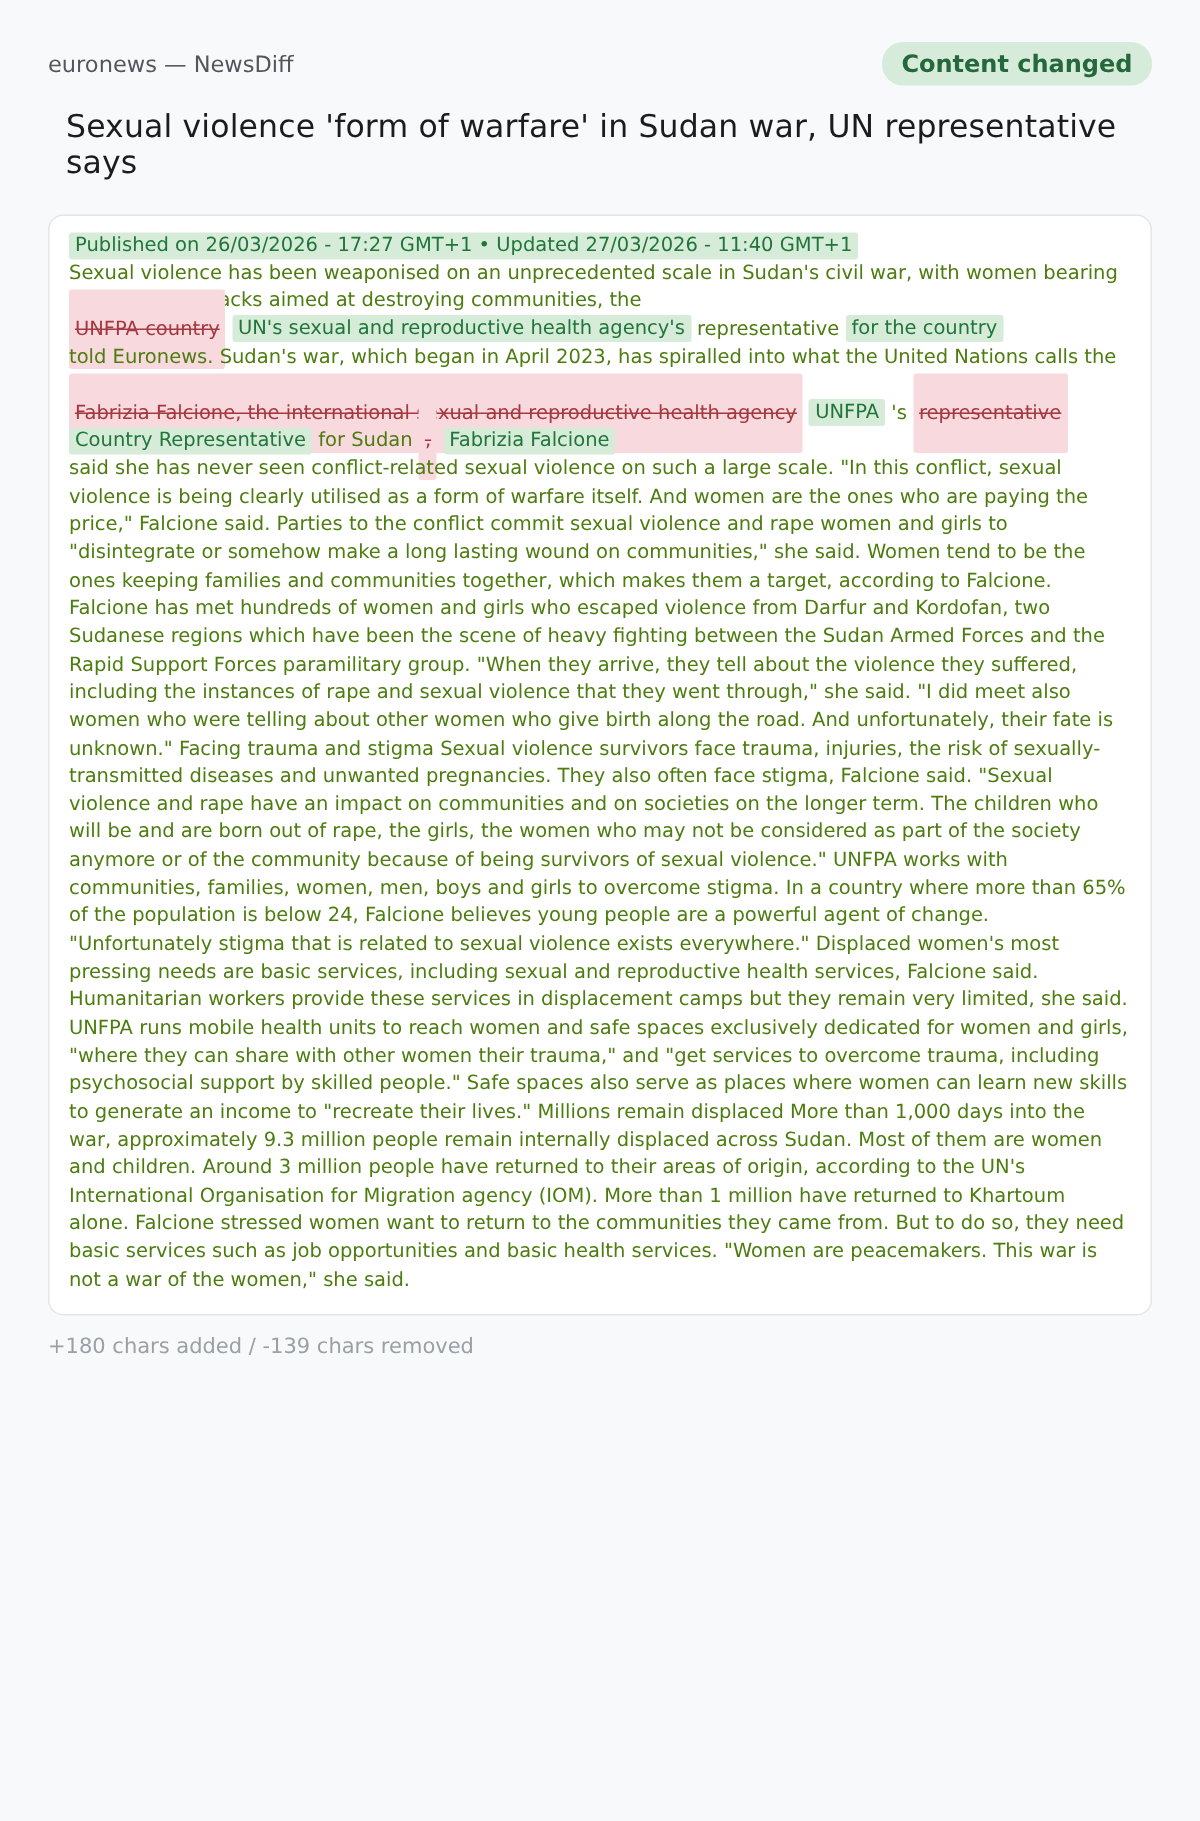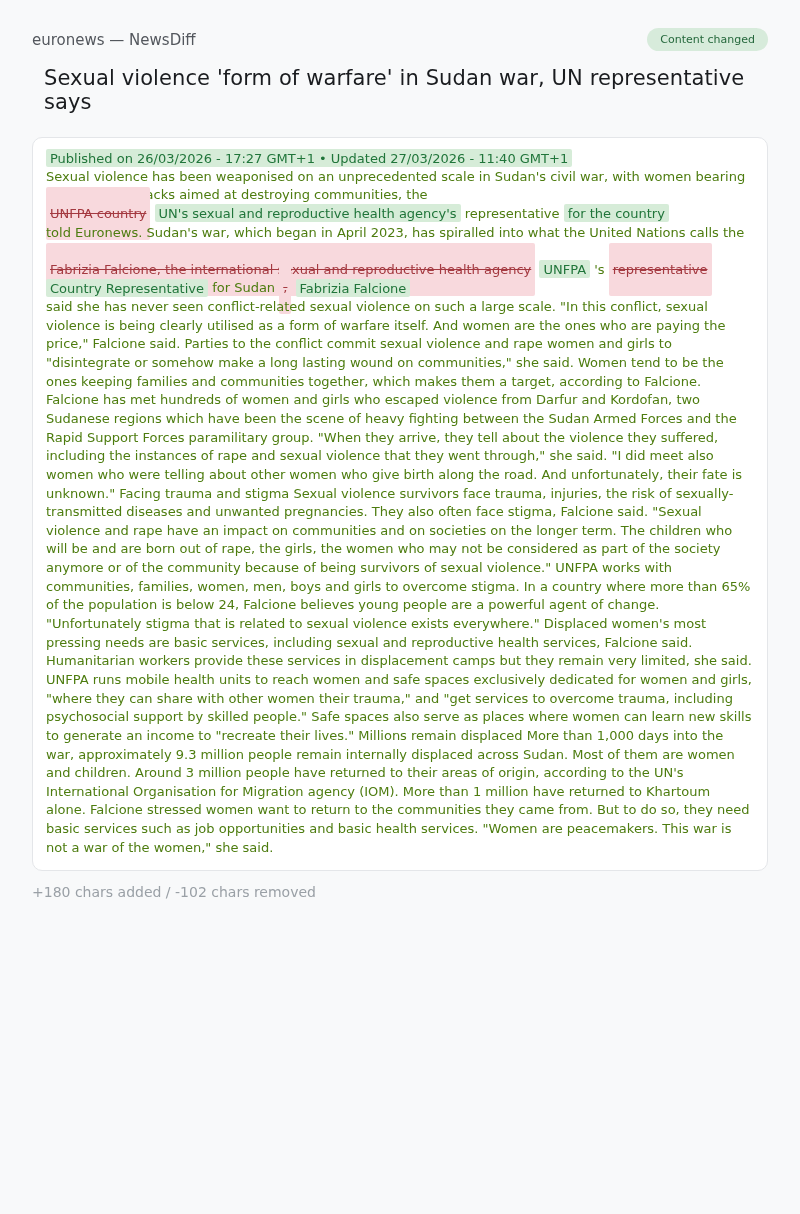--- a/index.html
+++ b/index.html
@@ -20,24 +20,25 @@
     align-items: center;
   }
   .source {
     color: #53575d;
     font-size: 15px;
     text-align: right;
   }
   .badge {
     background: var(--badge-bg, #d7ebdb);
     color: var(--badge-text, #25683c);
-    font-size: 11px;
+    font-size: 16px;
     padding: 5px 13px;
     border-radius: 14px;
     white-space: nowrap;
+    font-weight: bold;
   }
   .title {
     margin: 15px 12px 0;
     font-size: 21px;
     font-weight: 500;
     color: #1a1c1f;
     letter-spacing: 0.1px;
   }
   .card {
     margin-top: 23px;
@@ -79,14 +80,14 @@
     <span class="source">euronews — NewsDiff</span>
     <span class="badge">Content changed</span>
   </div>
 
   <h1 class="title">Sexual violence 'form of warfare' in Sudan war, UN representative says</h1>
 
   <div class="card">
     <div class="article-body"><span class="added">Published on 26/03/2026 - 17:27 GMT+1 • Updated 27/03/2026 - 11:40 GMT+1</span> <br><span class="text">Sexual violence has been weaponised on an unprecedented scale in Sudan's civil war, with women bearing the brunt of attacks aimed at destroying communities, the</span> <br><span class="removed">UNFPA country</span> <span class="added">UN's sexual and reproductive health agency's</span> <span class="text">representative</span> <span class="added">for the country</span> <br><span class="text">told Euronews. Sudan's war, which began in April 2023, has spiralled into what the United Nations calls the world's most devastating humanitarian crisis.</span> <br><span class="removed">Fabrizia Falcione, the international sexual and reproductive health agency</span> <span class="added">UNFPA</span> <span class="text">'s</span> <span class="removed">representative</span> <span class="added">Country Representative</span> <span class="text">for Sudan</span> <span class="removed">,</span> <span class="added">Fabrizia Falcione</span> <br><span class="text">said she has never seen conflict-related sexual violence on such a large scale. "In this conflict, sexual violence is being clearly utilised as a form of warfare itself. And women are the ones who are paying the price," Falcione said. Parties to the conflict commit sexual violence and rape women and girls to "disintegrate or somehow make a long lasting wound on communities," she said. Women tend to be the ones keeping families and communities together, which makes them a target, according to Falcione. Falcione has met hundreds of women and girls who escaped violence from Darfur and Kordofan, two Sudanese regions which have been the scene of heavy fighting between the Sudan Armed Forces and the Rapid Support Forces paramilitary group. "When they arrive, they tell about the violence they suffered, including the instances of rape and sexual violence that they went through," she said. "I did meet also women who were telling about other women who give birth along the road. And unfortunately, their fate is unknown." Facing trauma and stigma Sexual violence survivors face trauma, injuries, the risk of sexually-transmitted diseases and unwanted pregnancies. They also often face stigma, Falcione said. "Sexual violence and rape have an impact on communities and on societies on the longer term. The children who will be and are born out of rape, the girls, the women who may not be considered as part of the society anymore or of the community because of being survivors of sexual violence." UNFPA works with communities, families, women, men, boys and girls to overcome stigma. In a country where more than 65% of the population is below 24, Falcione believes young people are a powerful agent of change. "Unfortunately stigma that is related to sexual violence exists everywhere." Displaced women's most pressing needs are basic services, including sexual and reproductive health services, Falcione said. Humanitarian workers provide these services in displacement camps but they remain very limited, she said. UNFPA runs mobile health units to reach women and safe spaces exclusively dedicated for women and girls, "where they can share with other women their trauma," and "get services to overcome trauma, including psychosocial support by skilled people." Safe spaces also serve as places where women can learn new skills to generate an income to "recreate their lives." Millions remain displaced More than 1,000 days into the war, approximately 9.3 million people remain internally displaced across Sudan. Most of them are women and children. Around 3 million people have returned to their areas of origin, according to the UN's International Organisation for Migration agency (IOM). More than 1 million have returned to Khartoum alone. Falcione stressed women want to return to the communities they came from. But to do so, they need basic services such as job opportunities and basic health services. "Women are peacemakers. This war is not a war of the women," she said.</span> </div>
   </div>
 
-  <div class="footer">+180 chars added / -102 chars removed</div>
+  <div class="footer">+180 chars added / -139 chars removed</div>
 </div>
 
 </body></html>

